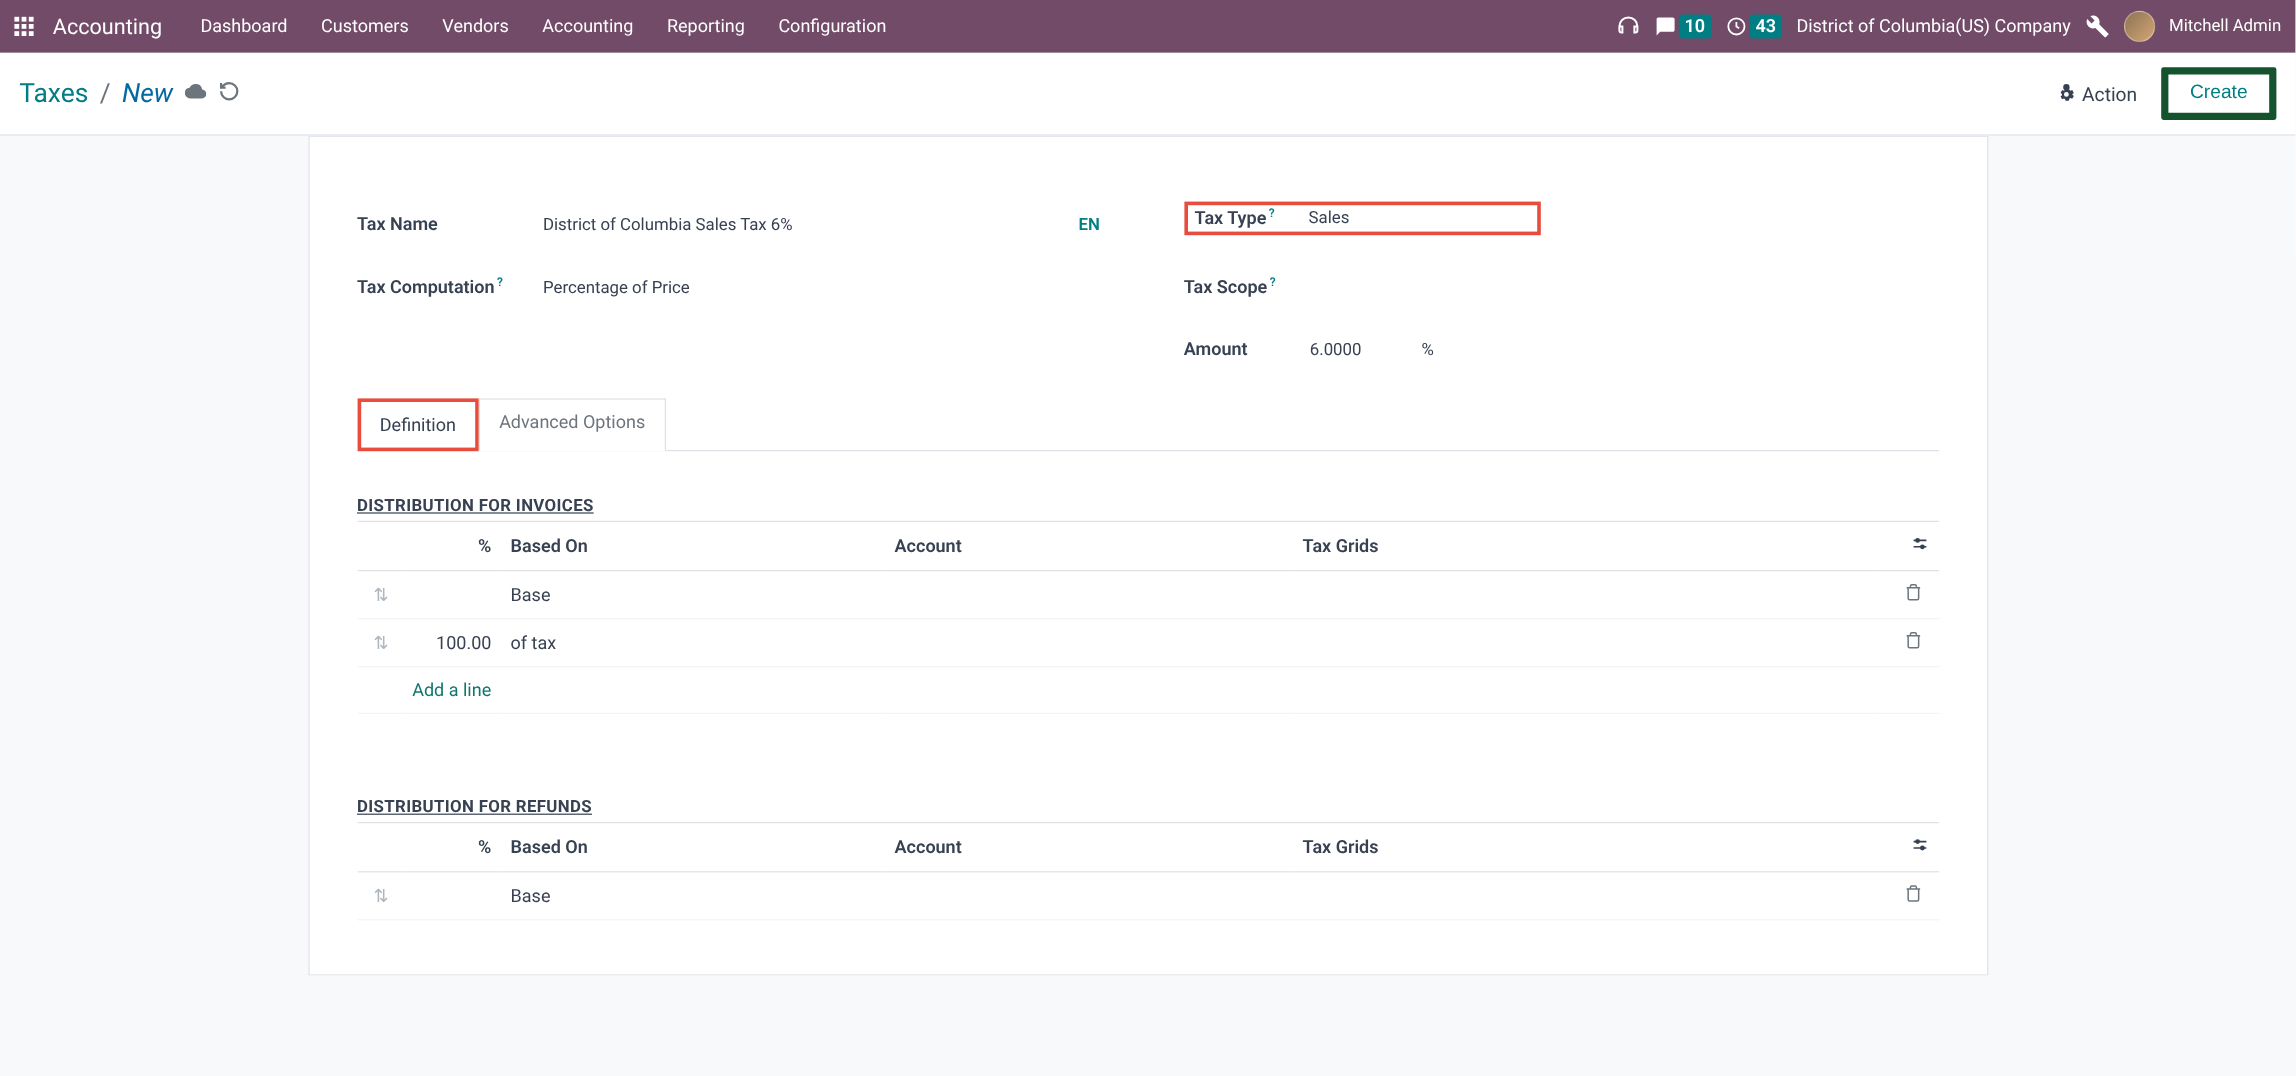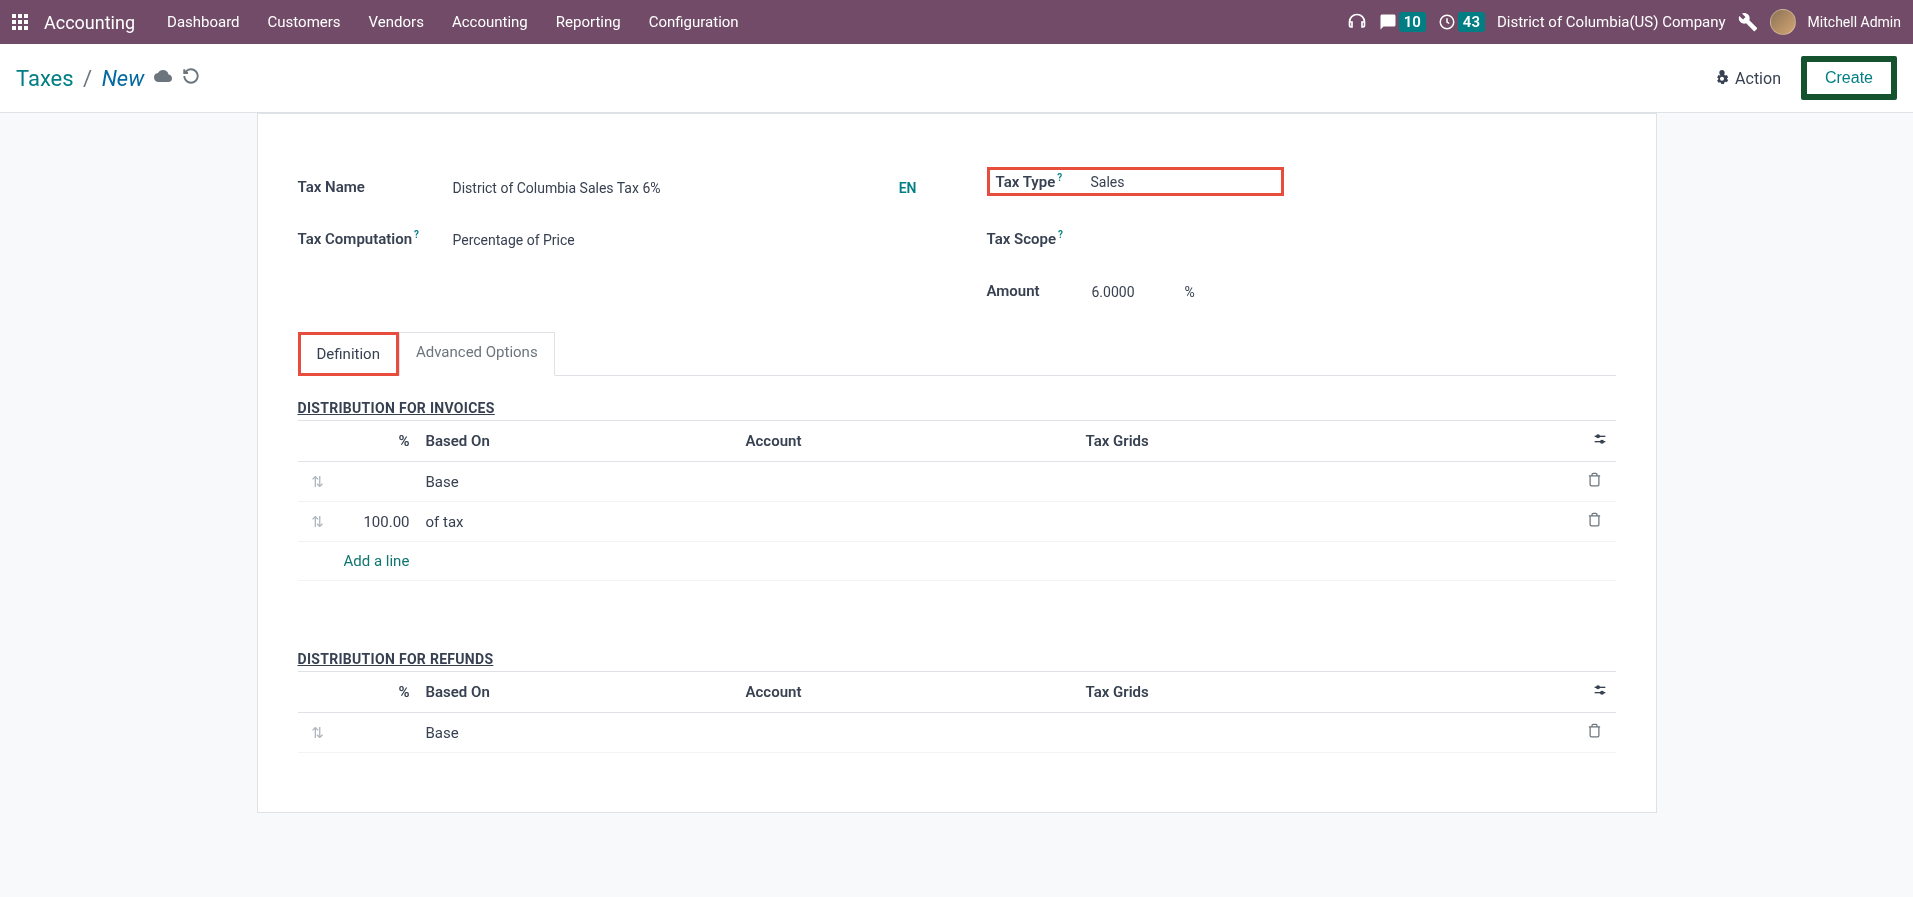--- a/index.html
+++ b/index.html
@@ -43,21 +43,21 @@
 .field-input-area { flex: 1; position: relative; }
 .help-icon { color: #017E84; font-size: 10px; vertical-align: super; cursor: pointer; margin-left: 2px; }
 .en-badge { color: #017E84; font-weight: 600; font-size: 14px; position: absolute; right: 10px; }
 .highlight-box { border: 3px solid #e74c3c; padding: 2px 6px; display: inline-flex; align-items: center; }
 
 
 .toggle { width: 34px; height: 18px; background: #017E84; border-radius: 10px; position: relative; cursor: pointer; }
 .toggle-handle { width: 14px; height: 14px; background: white; border-radius: 50%; position: absolute; right: 2px; top: 2px; }
 
 
-.tabs { display: flex; border-bottom: 1px solid #dee2e6; margin-top: 18px; margin-bottom: 24px; }
+.tabs { display: flex; border-bottom: 1px solid #dee2e6; margin-top: 18px; margin-bottom: 38px; }
 .tab { padding: 10px 16px; cursor: pointer; font-size: 15px; color: #6c757d; border: 1px solid transparent; }
 .tab.active { color: #374151; border: 1px solid #dee2e6; border-bottom-color: white; margin-bottom: -1px; background: white; }
 .tab-highlight { border: 3px solid #e74c3c !important; margin-bottom: -1px; }
 
 
 .section-title { font-size: 14px; font-weight: 700; color: #374151; letter-spacing: 0.3px; border-bottom: 1px solid #dee2e6; padding-bottom: 4px; margin-bottom: 0; text-transform: uppercase; text-decoration: underline; }
 
 
 .dist-table { width: 100%; border-collapse: collapse; }
 .dist-table thead th { text-align: left; padding: 10px 8px; font-weight: 600; font-size: 15px; border-bottom: 1px solid #dee2e6; }

